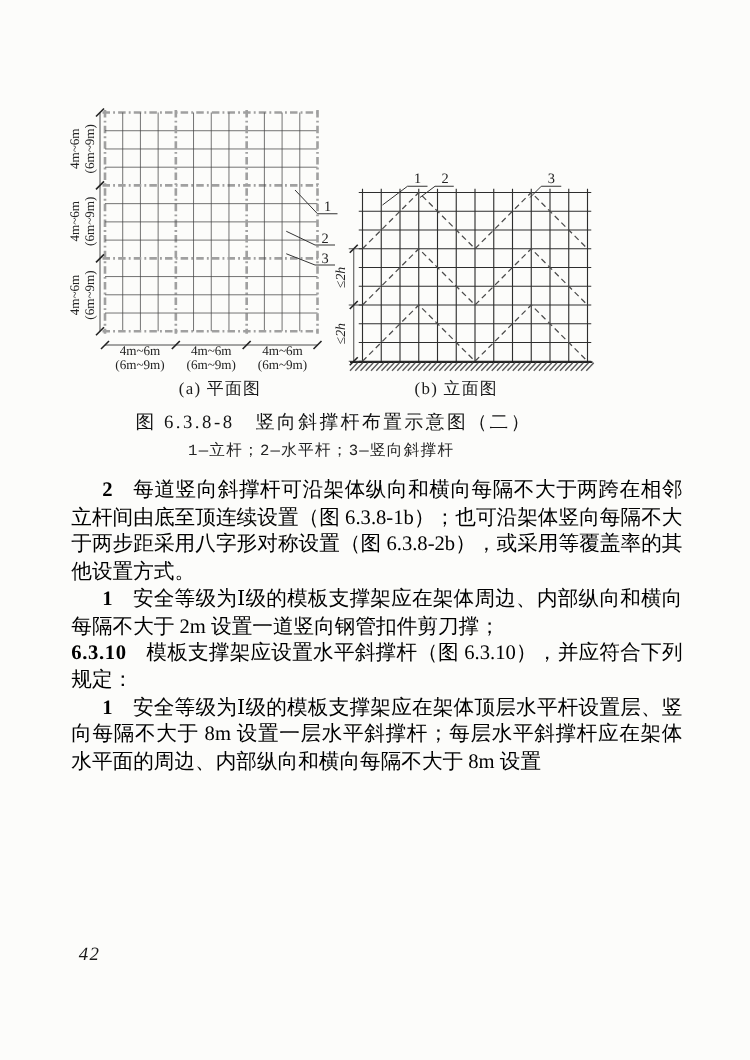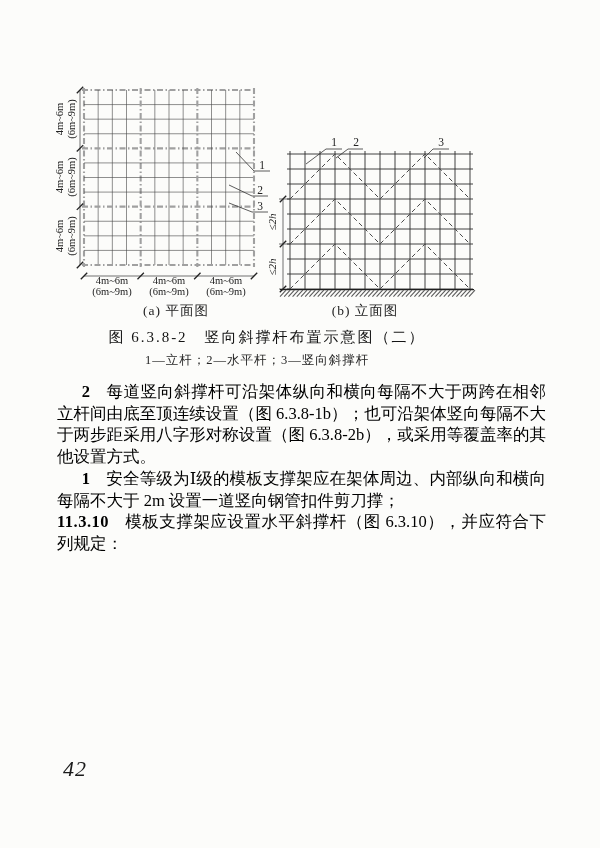--- a/index.html
+++ b/index.html
@@ -19,32 +19,32 @@
     font-size:13.5px;letter-spacing:1px;color:#1c1c1c;
   }
   #cap-a{left:106px;}
   #cap-b{left:295px;}
   #fig-caption{
     position:absolute;left:57px;top:328px;width:420px;text-align:center;
     font-size:15px;letter-spacing:2px;color:#141414;
   }
   #fig-legend{
     position:absolute;left:47px;top:352px;width:420px;text-align:center;
-    font-size:12.5px;letter-spacing:1px;color:#242424;
+    font-size:12.5px;letter-spacing:1px;color:#242424;font-family:Liberation Mono, monospace;
   }
   #body-text{
     position:absolute;left:57px;top:381px;width:489px;
     font-size:16.5px;line-height:21.7px;text-align:justify;
     text-justify:inter-ideograph;color:#000000;
   }
   #body-text p{margin:0;padding:0;}
   #body-text p.indent{text-indent:1.5em;}
   #body-text b.num{font-weight:bold;margin-right:0.95em;letter-spacing:0.5px;}
   #page-number{
-    position:absolute;left:63px;top:756px;font-size:22px;
+    position:absolute;left:63px;top:756px;font-size:15px;
     font-style:italic;color:#1a1a1a;letter-spacing:1px;
   }
 </style>
 </head>
 <body>
 
 <div id="page">
 
   <svg id="figure-svg" viewBox="0 0 600 330">
 
@@ -214,29 +214,30 @@
     <text class="svg-num" text-anchor="middle" x="356" y="146">2</text>
     <text class="svg-num" text-anchor="middle" x="441" y="146">3</text>
 
     <text class="svg-dim" font-style="italic" text-anchor="middle" transform="rotate(-90 276 222)" x="276" y="222">≤2h</text>
     <text class="svg-dim" font-style="italic" text-anchor="middle" transform="rotate(-90 276 267)" x="276" y="267">≤2h</text>
   </svg>
 
   <div class="sub-caption" id="cap-b">(b) 立面图</div>
   <div class="sub-caption" id="cap-a">(a) 平面图</div>
 
-  <div id="fig-caption">图 6.3.8-2　竖向斜撑杆布置示意图（二）</div>
+  <div id="fig-caption">图 6.3.8-8　竖向斜撑杆布置示意图（二）</div>
   <div id="fig-legend">1—立杆；2—水平杆；3—竖向斜撑杆</div>
 
   <div id="body-text">
   <p class="indent"><b class="num">2</b><span>每道竖向斜撑杆可沿架体纵向和横向每隔不大于两跨在相邻立杆间由底至顶连续设置（图 6.3.8-1b）；也可沿架体竖向每隔不大于两步距采用八字形对称设置（图 6.3.8-2b），或采用等覆盖率的其他设置方式。</span></p>
 
 
   <p class="indent"><b class="num">1</b><span>安全等级为Ⅰ级的模板支撑架应在架体周边、内部纵向和横向每隔不大于 2m 设置一道竖向钢管扣件剪刀撑；</span></p>
 
 
 
-  <p><b class="num">11.3.10</b><span>模板支撑架应设置水平斜撑杆（图 6.3.10），并应符合下列规定：</span></p>
-
+  <p><b class="num">6.3.10</b><span>模板支撑架应设置水平斜撑杆（图 6.3.10），并应符合下列规定：</span></p>
+
+  <p class="indent"><b class="num">1</b><span>安全等级为Ⅰ级的模板支撑架应在架体顶层水平杆设置层、竖向每隔不大于 8m 设置一层水平斜撑杆；每层水平斜撑杆应在架体水平面的周边、内部纵向和横向每隔不大于 8m 设置</span></p>
 </div>
 
   <div id="page-number">42</div>
 </div>
 
 </body></html>

